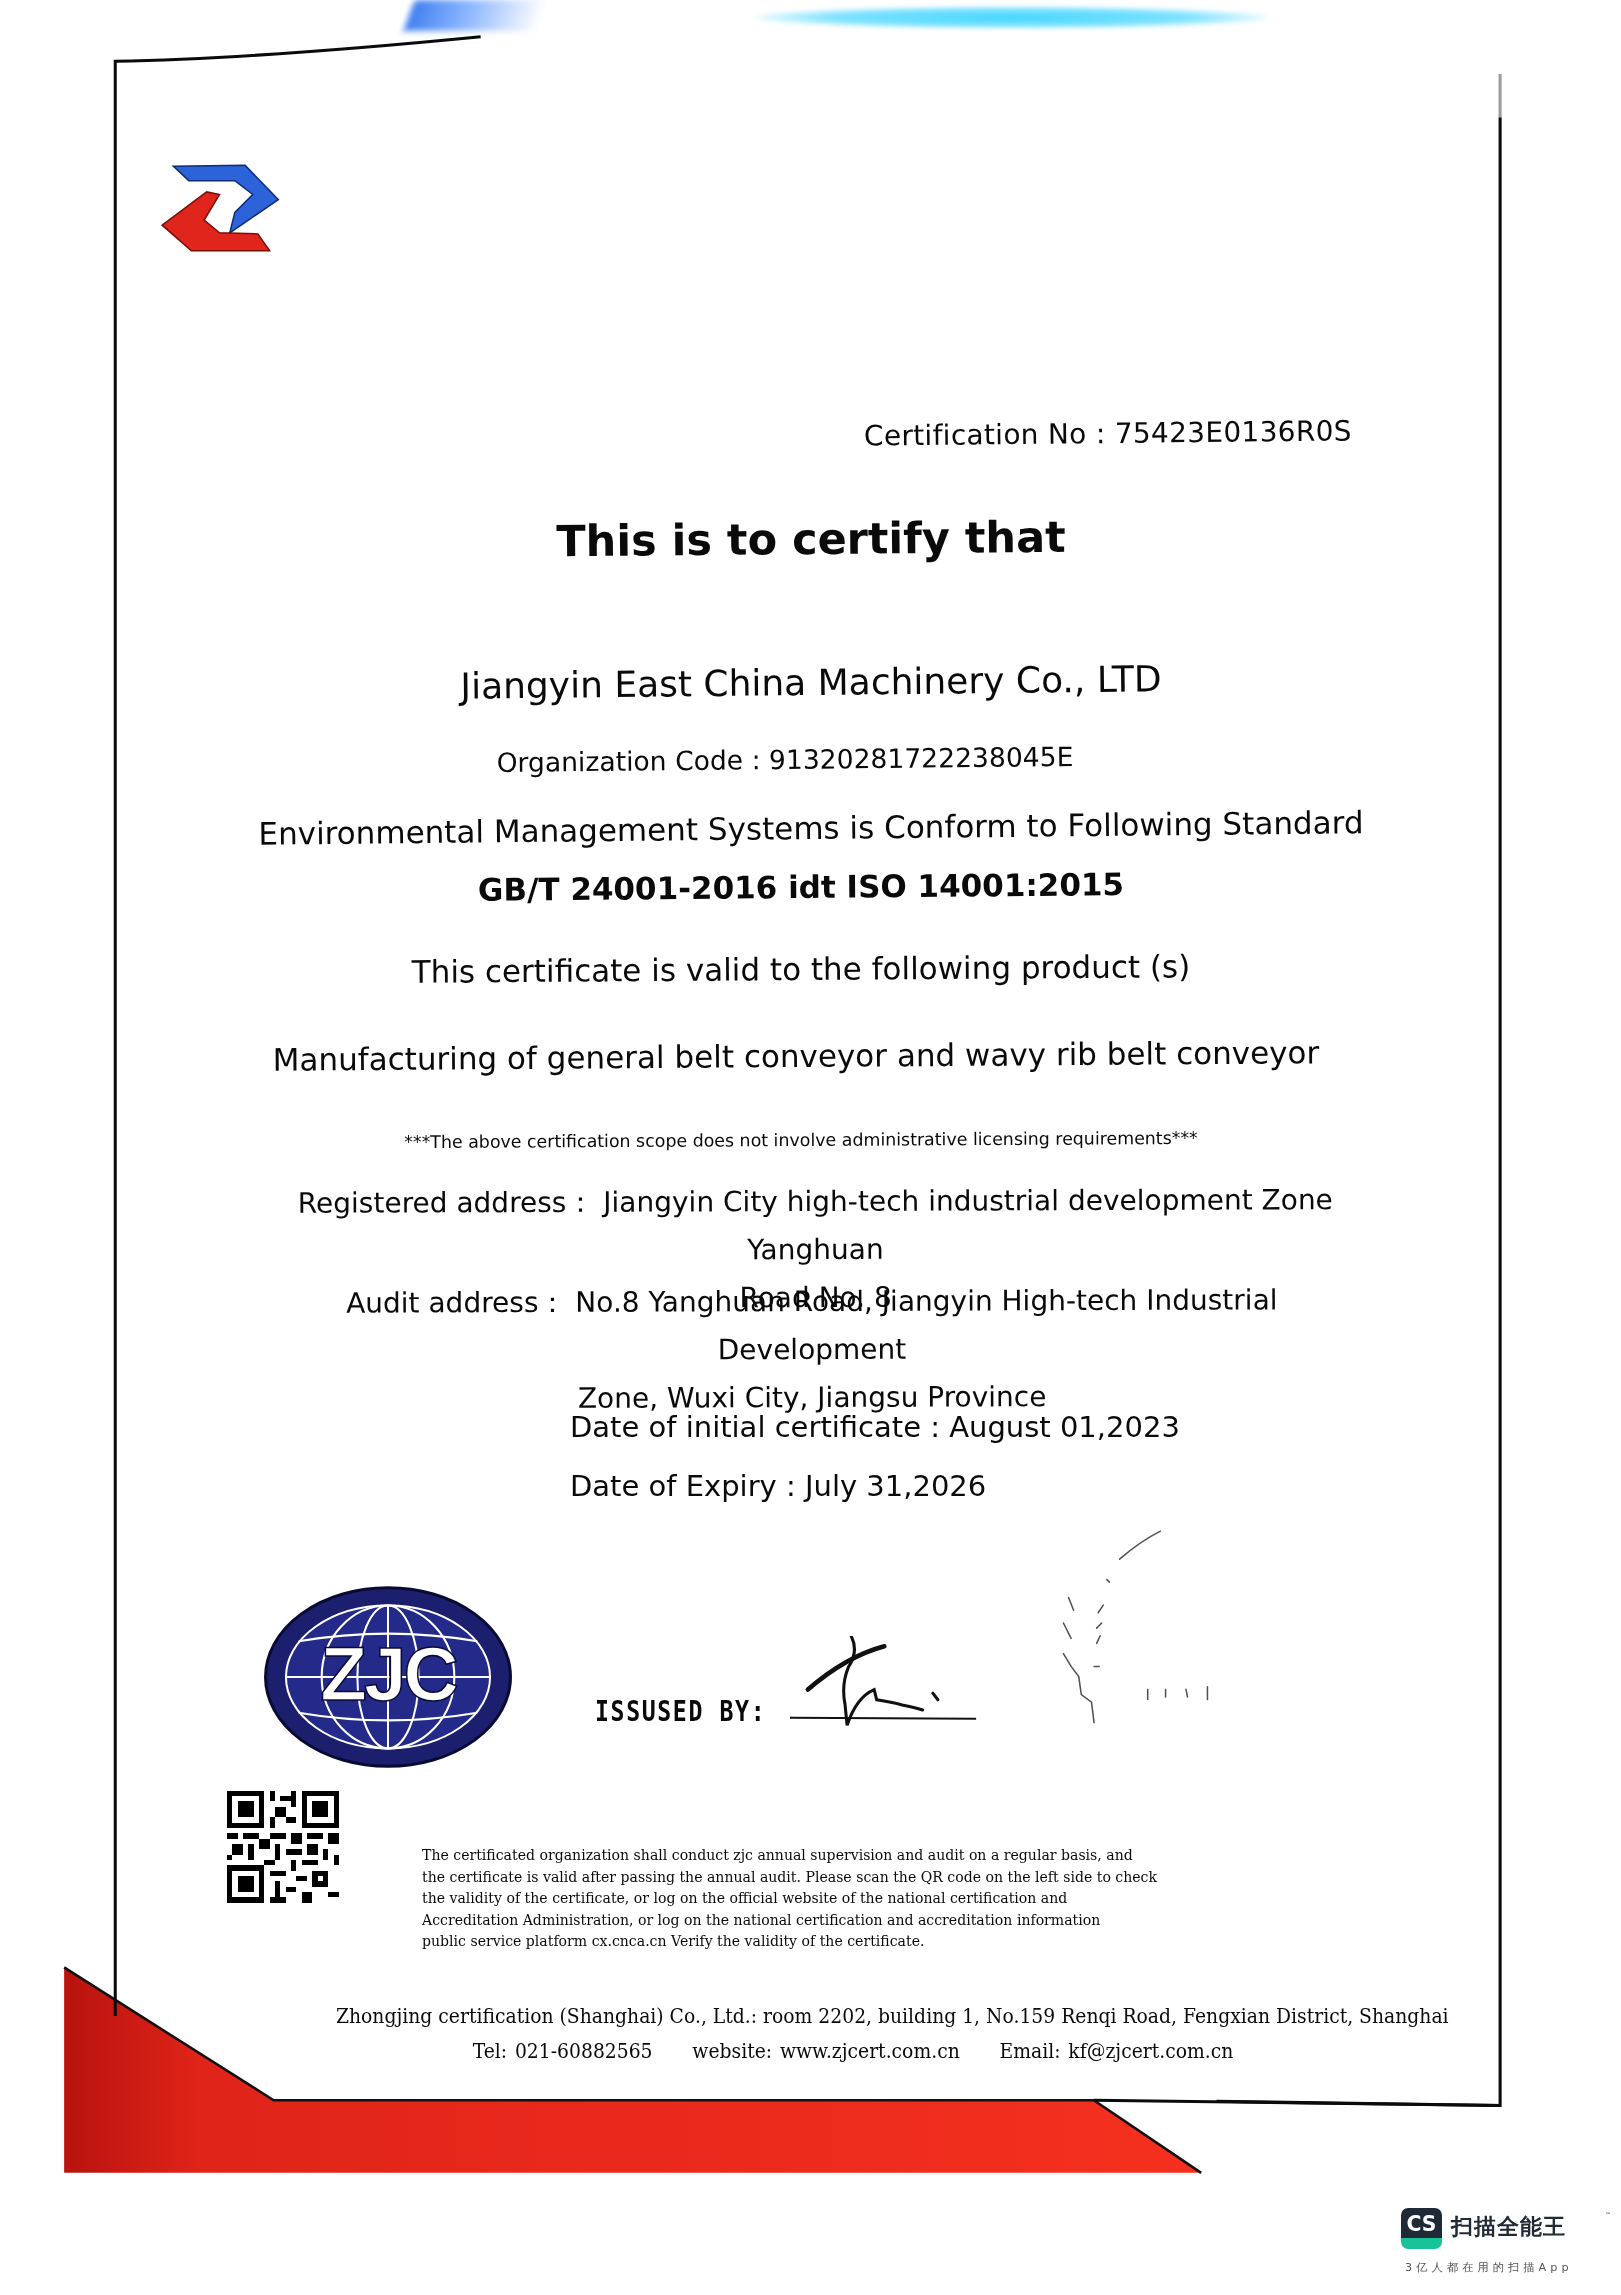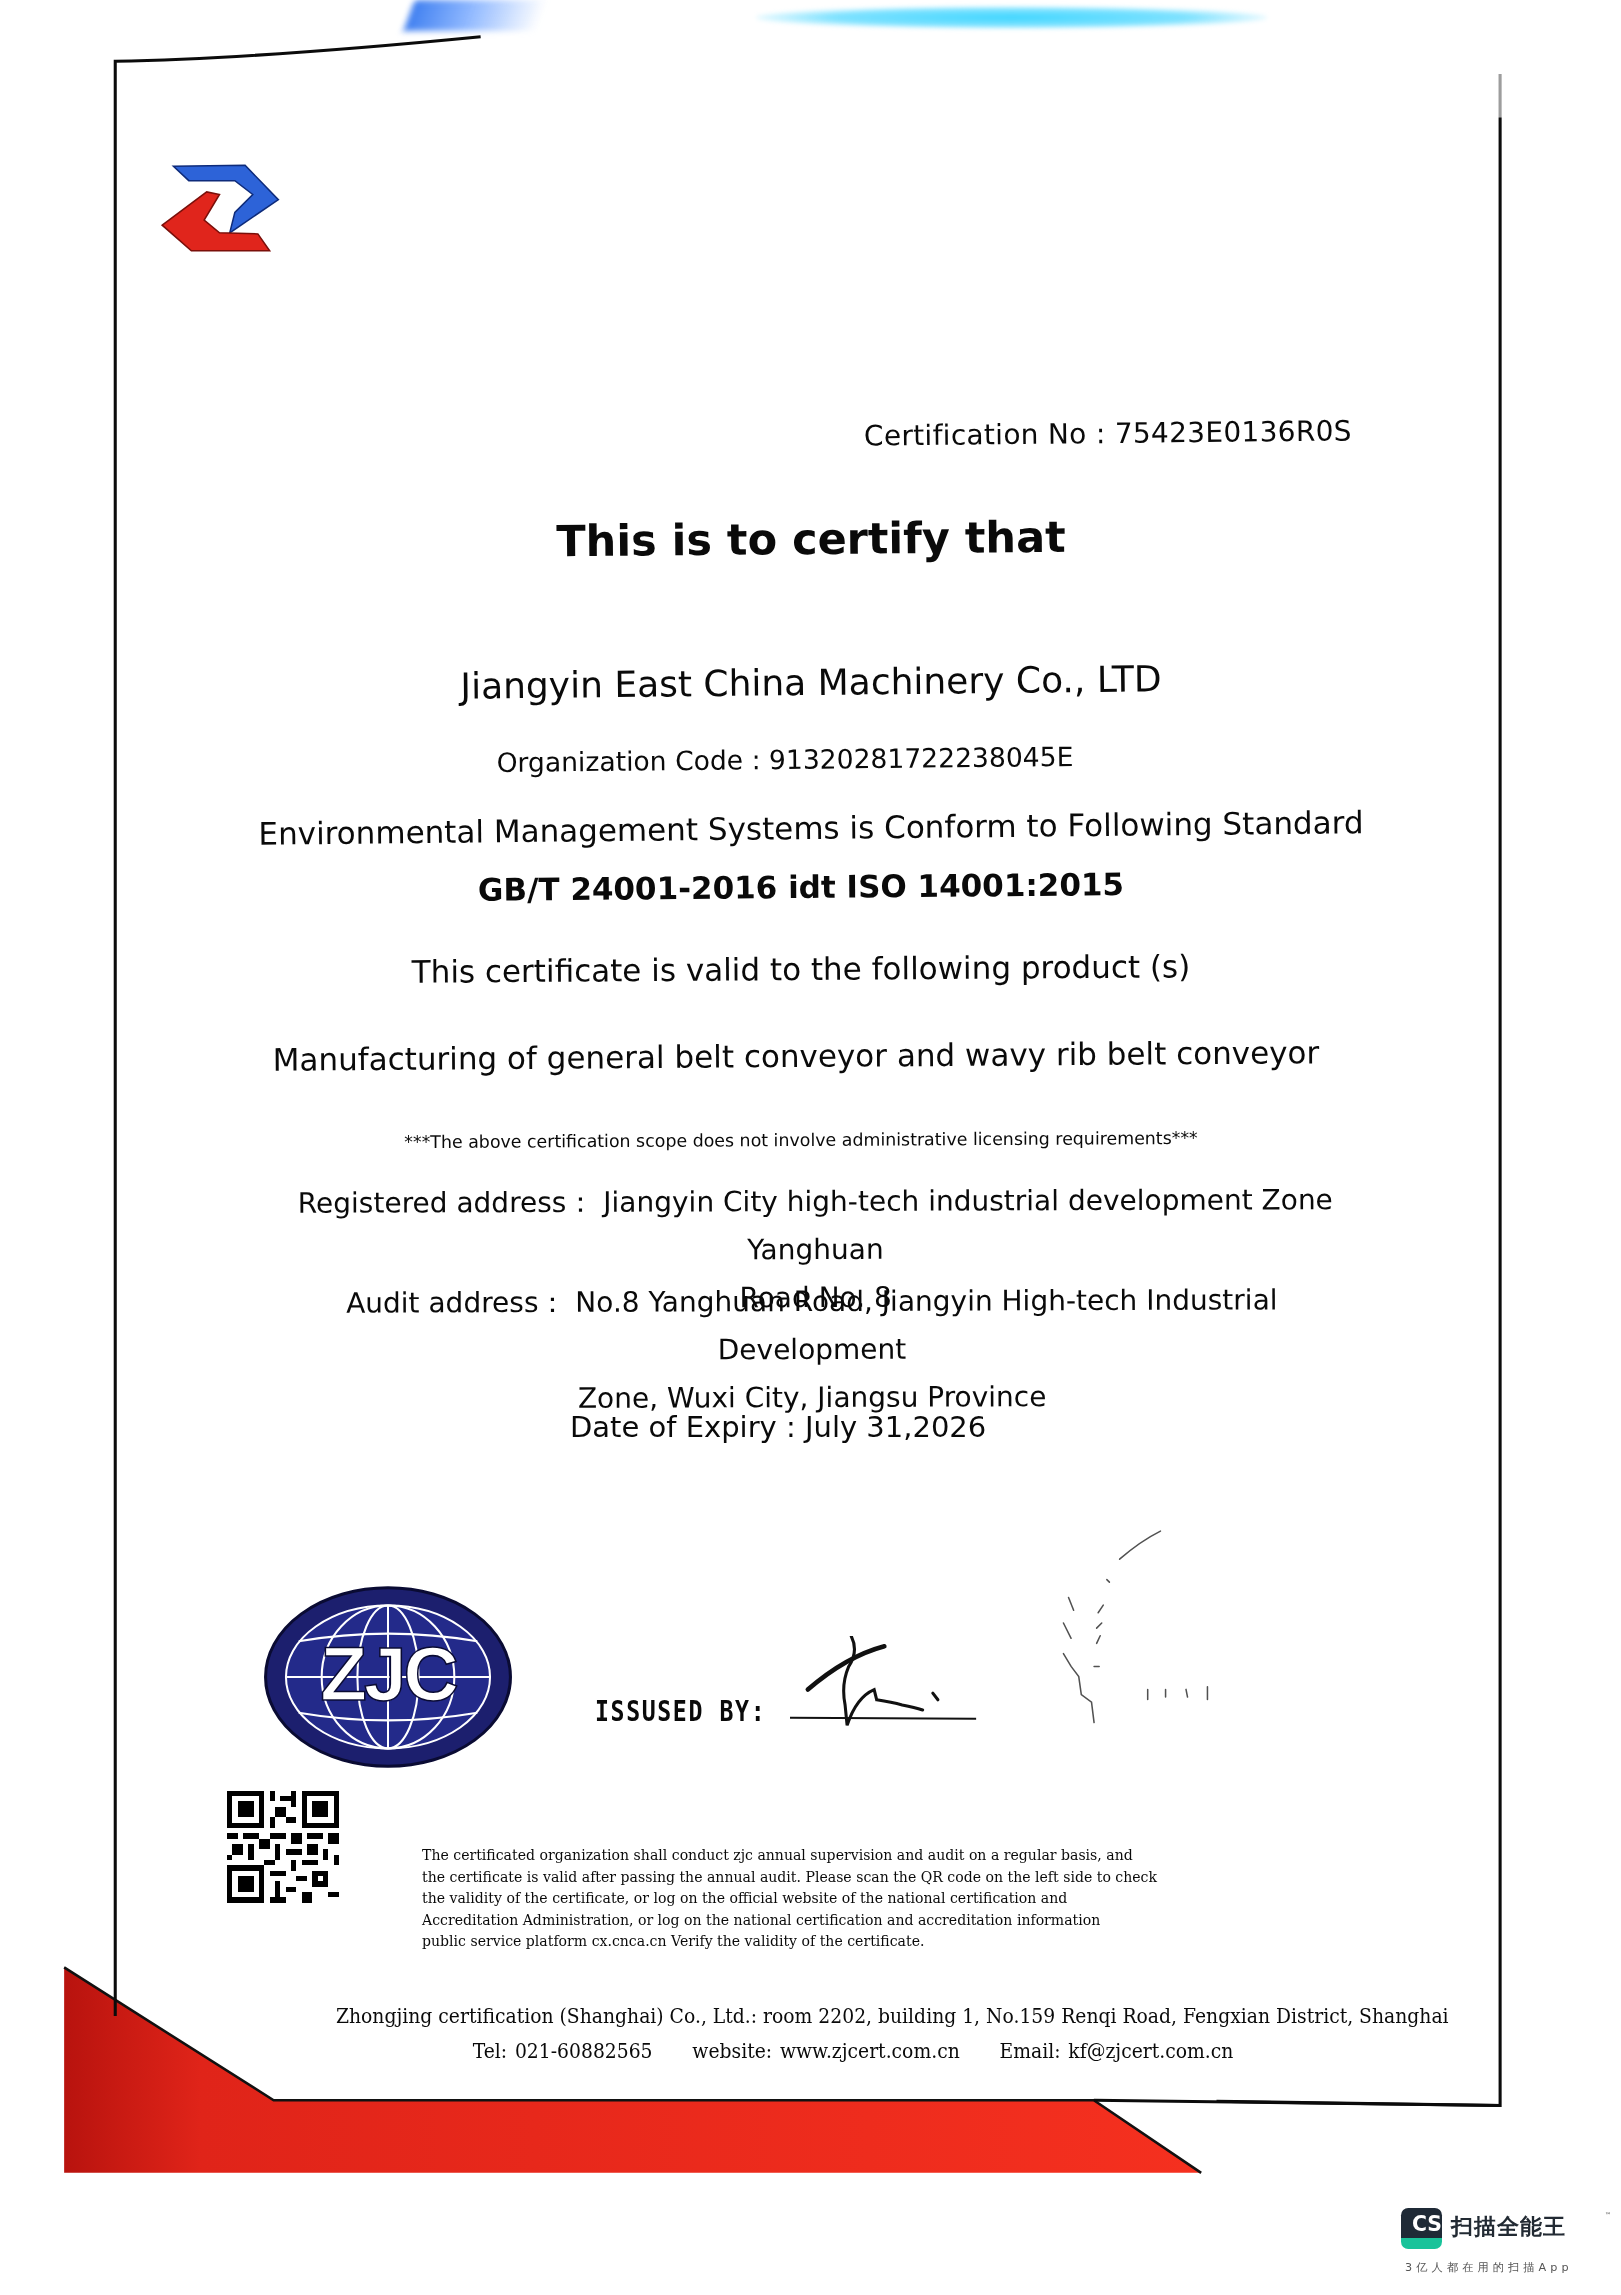--- a/index.html
+++ b/index.html
@@ -53,21 +53,21 @@
   .footer-1 { left: 291px; top: 2004px; width: 1124px; font-family: "DejaVu Serif", "Liberation Serif", serif;
     font-size: 20.4px; text-align: center; transform: scaleX(0.92); transform-origin: center; white-space: nowrap; }
   .footer-2 { left: 291px; top: 2039px; width: 1124px; font-family: "DejaVu Serif", "Liberation Serif", serif;
     font-size: 20.4px; text-align: center; transform: scaleX(0.92); transform-origin: center; white-space: nowrap; word-spacing: 2px; }
   .footer-2 span { margin: 0 17.4px; }
 
   
   .cs-wrap { left: 1401px; top: 2203px; width: 215px; height: 77px; }
   .cs-badge { position: absolute; left: 0; top: 5.1px; width: 41px; height: 41px; border-radius: 7.2px;
     background: linear-gradient(180deg, #1f2a36 0%, #1f2a36 74%, #19c39a 74%, #19c39a 100%);
-    color: #fff; font-weight: bold; font-size: 20.4px; line-height: 33px; text-align: right; }
+    color: #fff; font-weight: bold; font-size: 20.4px; line-height: 33px; text-align: center; }
   .cs-name { position: absolute; left: 50px; top: 9.2px; font-size: 22px; color: #222a33; font-weight: bold; letter-spacing: 1px; }
   .cs-tm { position: absolute; left: 204px; top: 8.2px; font-size: 6.1px; color: #333; }
   .cs-tag { position: absolute; left: 4.1px; top: 57px; font-size: 11.2px; color: #555; letter-spacing: 4.1px; white-space: nowrap; }
 </style>
 </head>
 <body>
 
 <div class="abs top-swoosh-a"></div>
 <div class="abs top-swoosh-b"></div>
 
@@ -110,20 +110,21 @@
 <div class="abs reg-addr">
   <div>Registered address： Jiangyin City high-tech industrial development Zone Yanghuan</div>
   <div>Road No. 8</div>
 </div>
 <div class="abs audit-addr">
   <div>Audit address： No.8 Yanghuan Road, Jiangyin High-tech Industrial Development</div>
   <div>Zone, Wuxi City, Jiangsu Province</div>
 </div>
 
 <div class="abs dates">
+  <div class="date-row">Date of initial certificate : August 01,2023</div>
   <div class="date-row">Date of Expiry : July 31,2026</div>
 </div>
 
 <svg class="abs zjc-seal" viewBox="0 0 490 360">
   <ellipse cx="245" cy="180" rx="240" ry="175" fill="#1c1f6e" stroke="#0a0b33" stroke-width="6"></ellipse>
   <ellipse cx="245" cy="180" rx="200" ry="140" fill="#232a8a" stroke="#ffffff" stroke-width="4"></ellipse>
   <g fill="none" stroke="#ffffff" stroke-width="4">
     <line x1="245" y1="40" x2="245" y2="320"></line>
     <ellipse cx="245" cy="180" rx="60" ry="140"></ellipse>
     <ellipse cx="245" cy="180" rx="130" ry="140"></ellipse>

